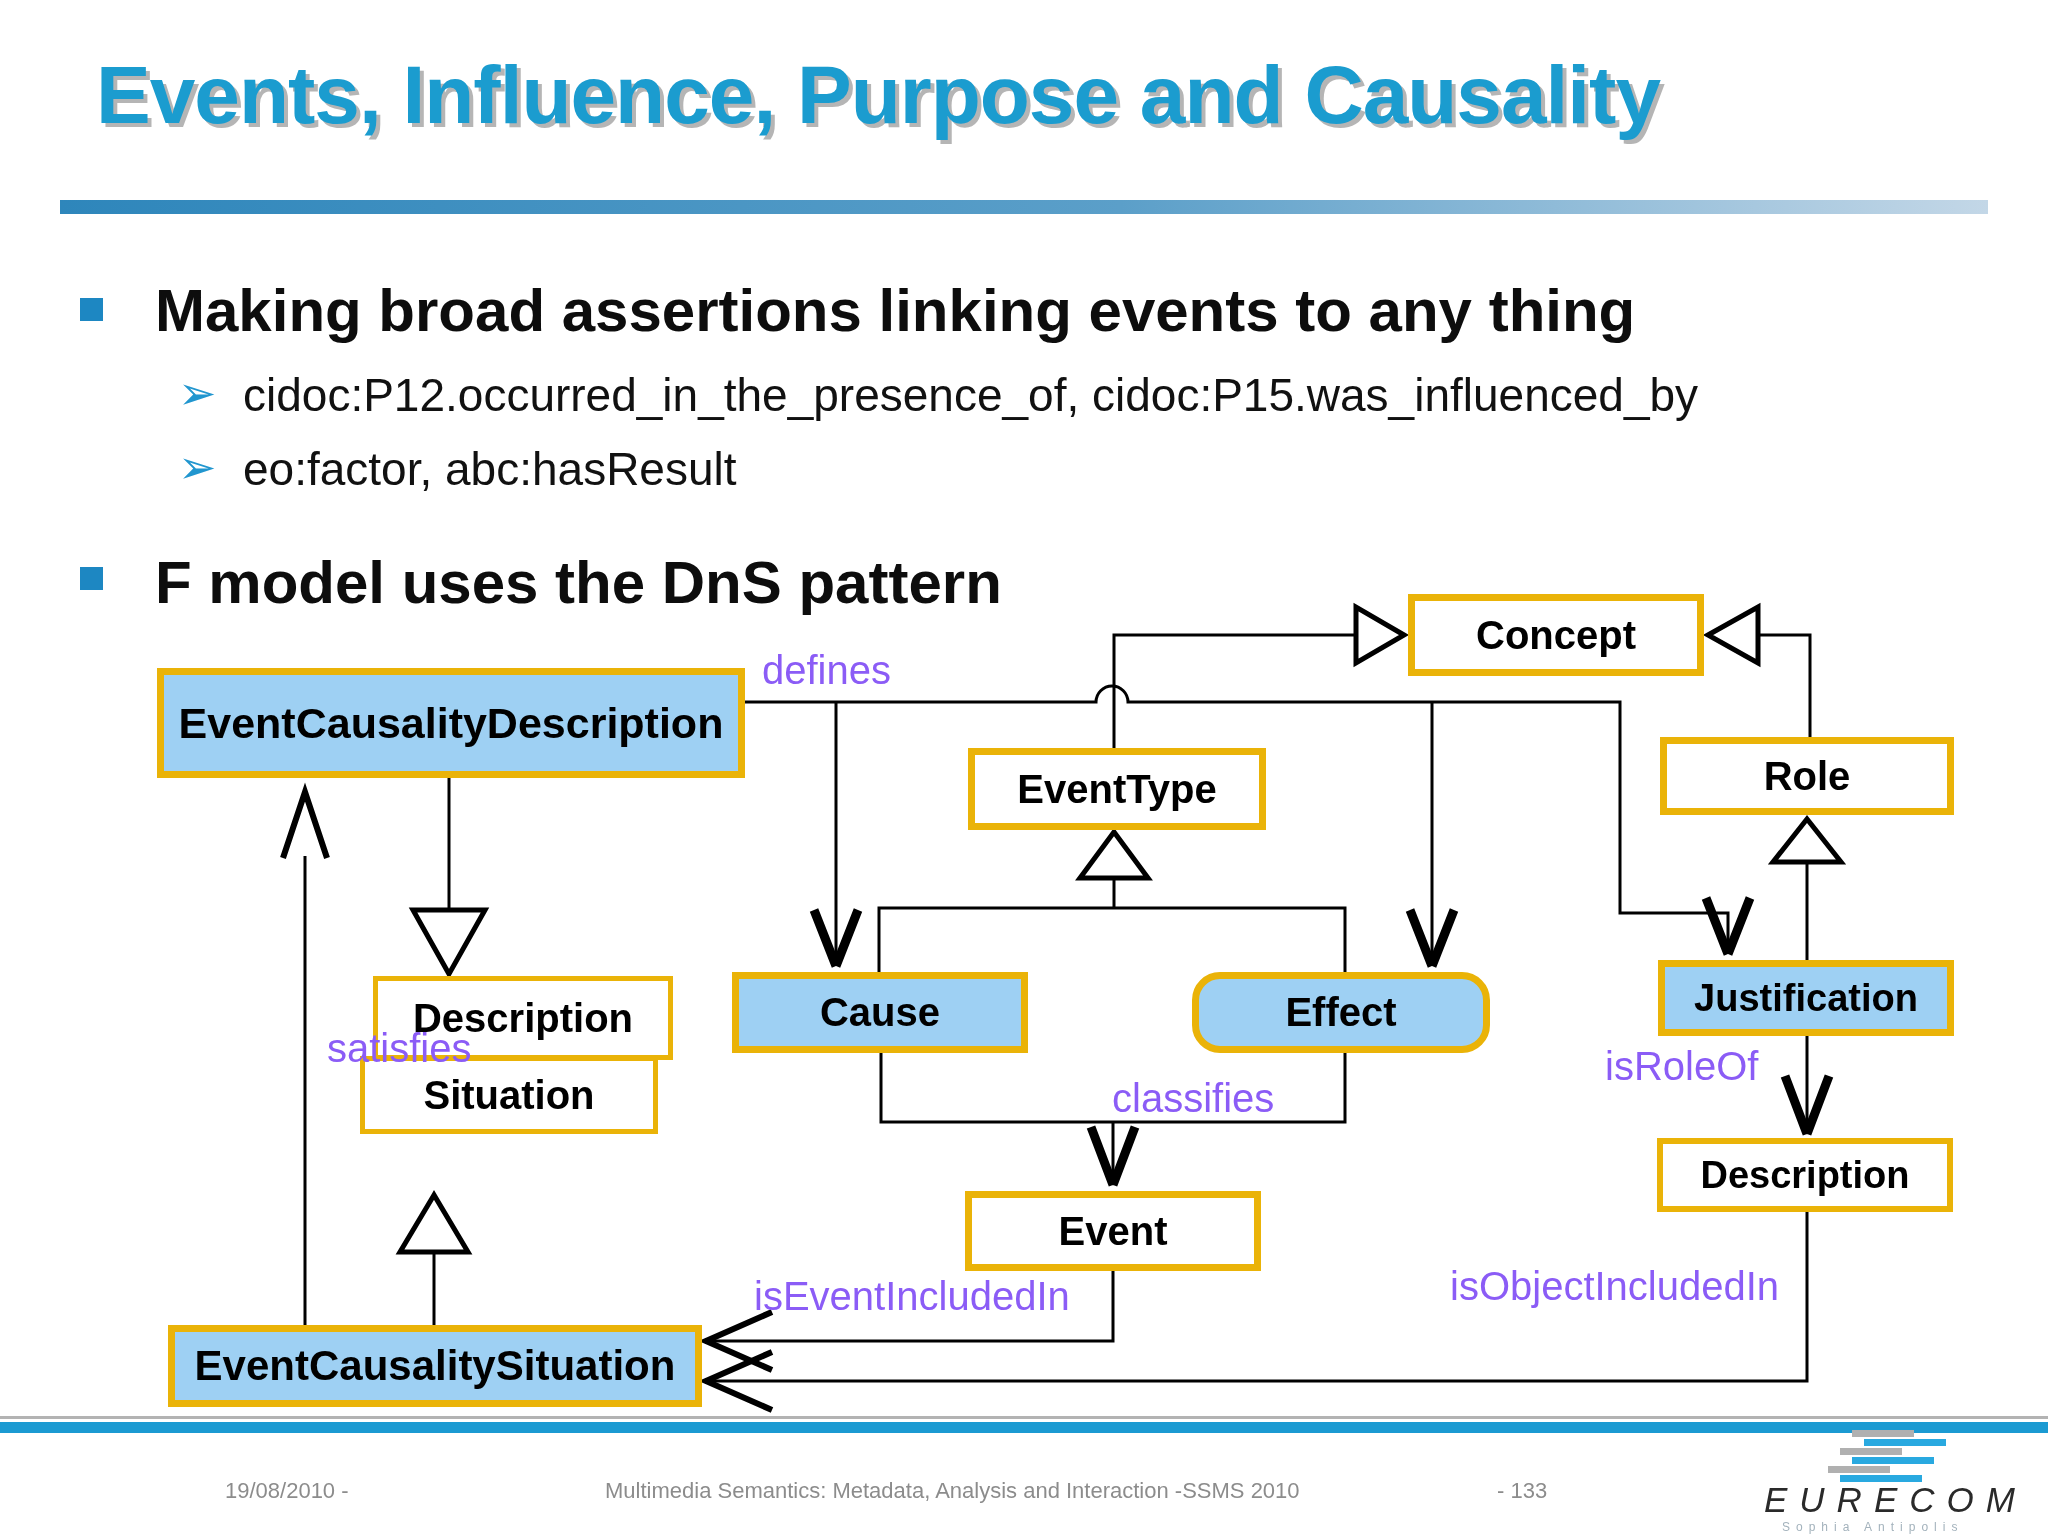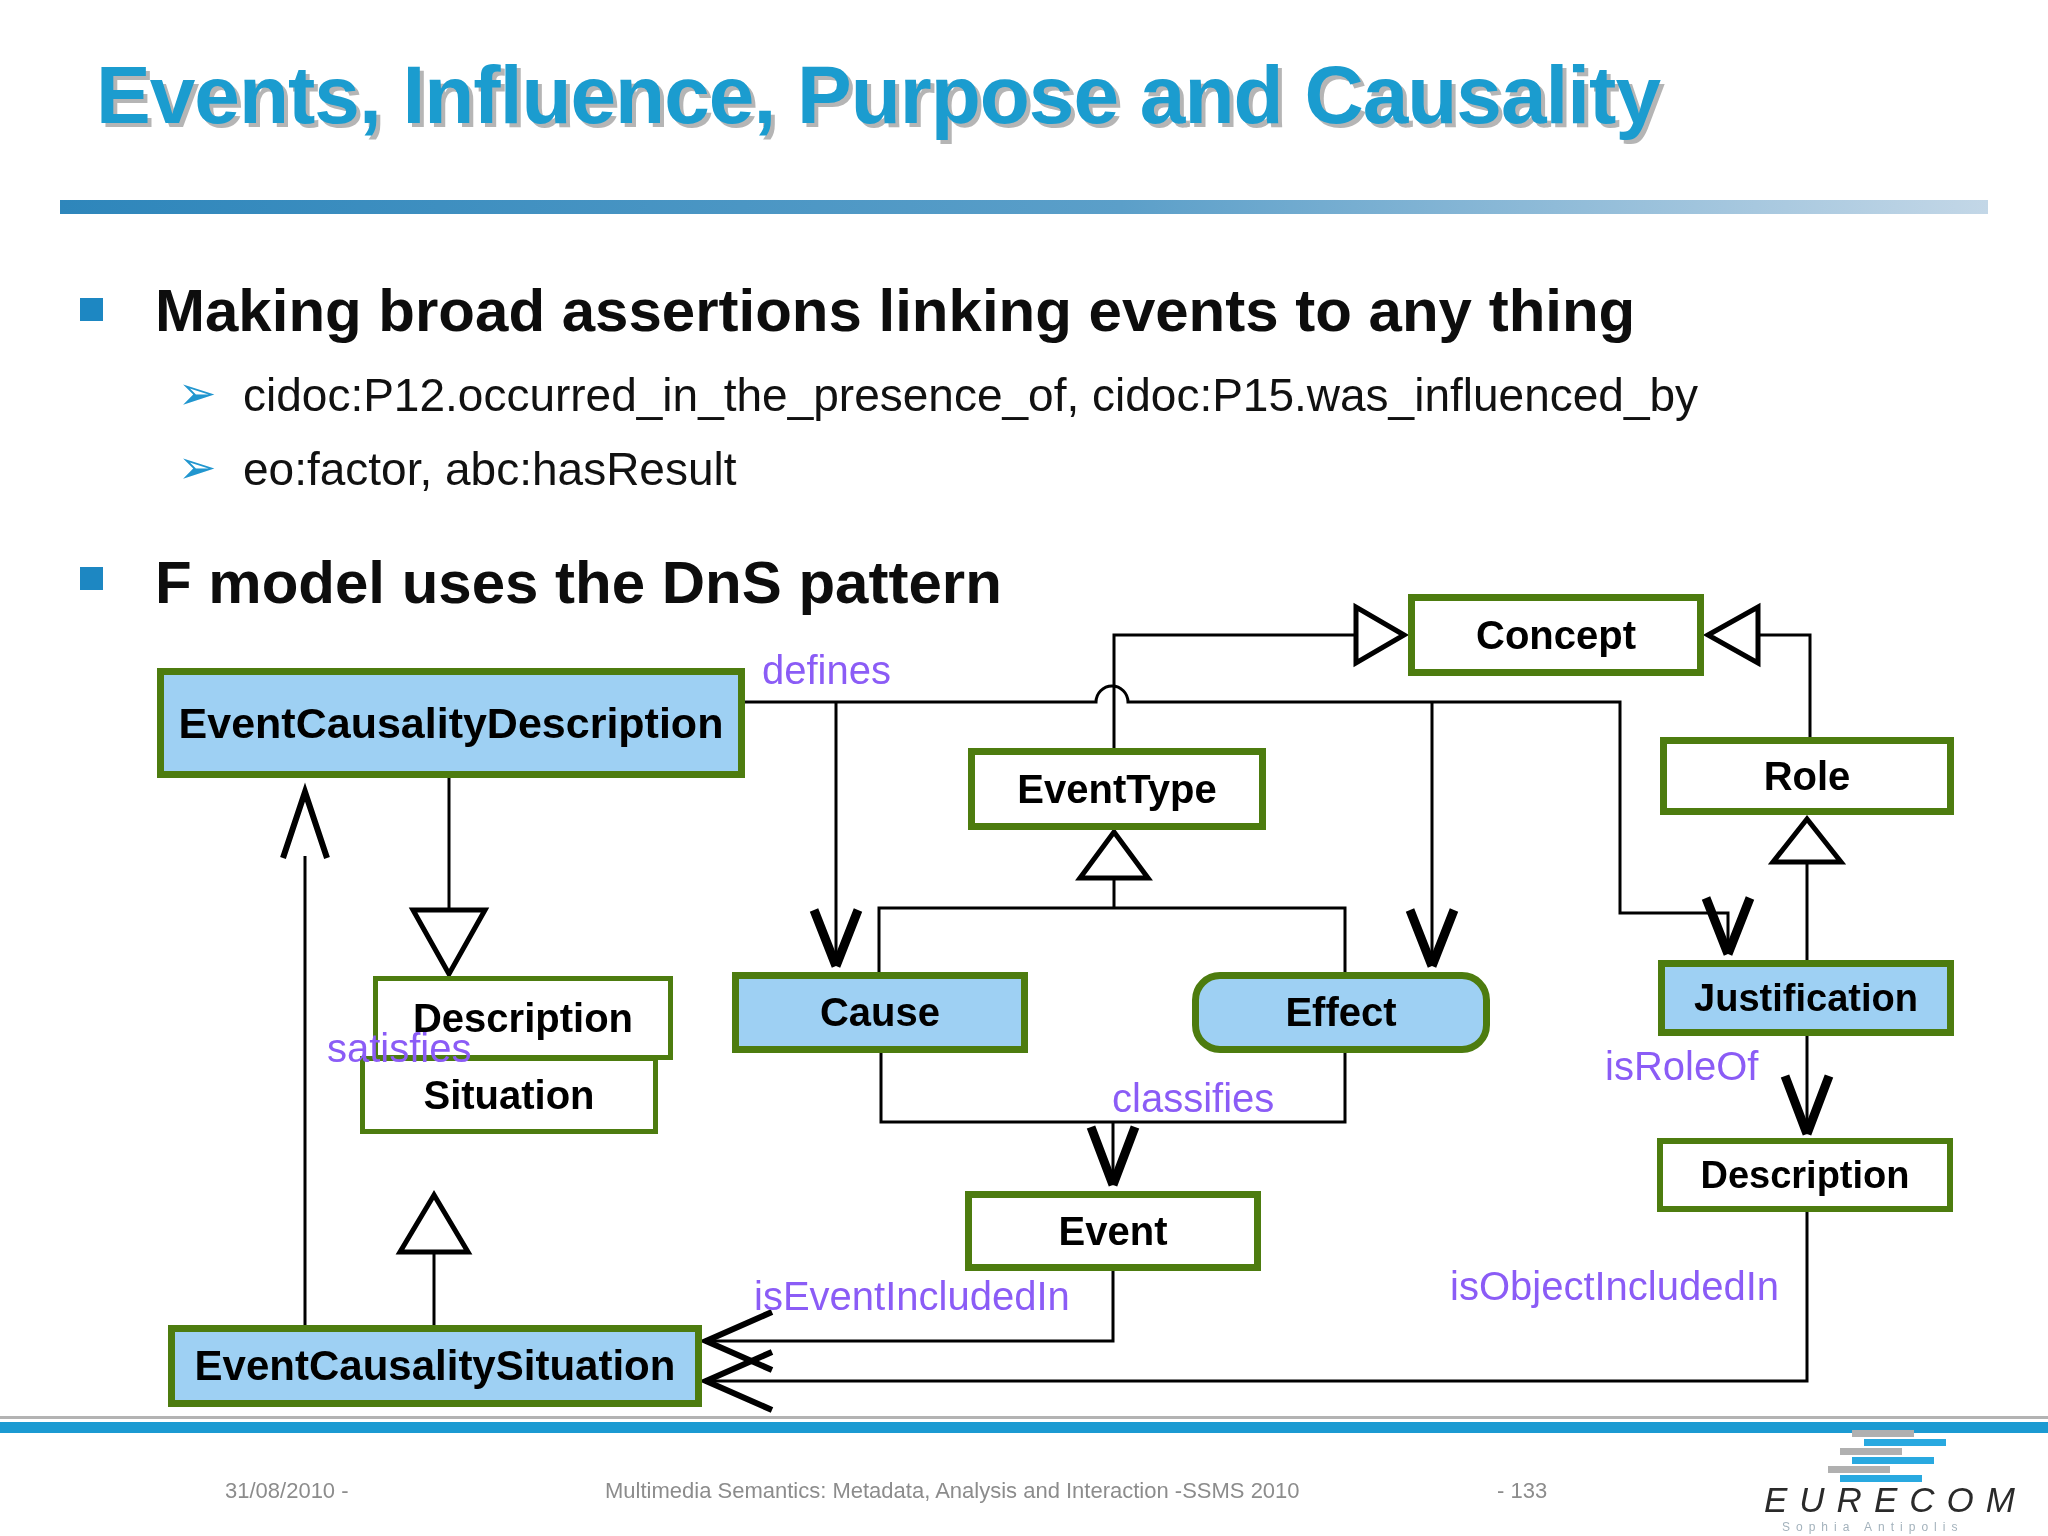--- a/index.html
+++ b/index.html
@@ -23,21 +23,21 @@
   .sub{position:absolute;font-size:46px;color:#111;white-space:nowrap;}
   .sub.s1{left:243px;top:368px;}
   .sub.s2{left:243px;top:442px;}
   .subarrow{position:absolute;font-size:46px;color:#2196cf;}
   .subarrow.a1{left:178px;top:366px;}
   .subarrow.a2{left:178px;top:440px;}
 
   
   .diagram{position:absolute;left:0;top:0;width:2048px;height:1536px;}
   .edges{position:absolute;left:0;top:0;}
-  .node{position:absolute;box-sizing:border-box;border:7px solid #4d7c0f;background:#fff;
+  .node{position:absolute;box-sizing:border-box;border:7px solid #eab308;background:#fff;
         display:flex;align-items:center;justify-content:center;
         font-weight:bold;color:#000;white-space:nowrap;}
   .node.blue{background:#9ed0f3;}
   .n-ecd{left:157px;top:668px;width:588px;height:110px;font-size:43px;}
   .n-concept{left:1408px;top:594px;width:296px;height:82px;font-size:40px;}
   .n-eventtype{left:968px;top:748px;width:298px;height:82px;font-size:40px;}
   .n-role{left:1660px;top:737px;width:294px;height:78px;font-size:40px;}
   .n-descl{left:373px;top:976px;width:300px;height:84px;font-size:40px;border-width:5px;}
   .n-cause{left:732px;top:972px;width:296px;height:81px;font-size:40px;}
   .n-effect{left:1192px;top:972px;width:298px;height:81px;font-size:40px;border-radius:28px;}
@@ -154,21 +154,21 @@
     <div class="elabel l-defines">defines</div>
     <div class="elabel l-satisfies">satisfies</div>
     <div class="elabel l-classifies">classifies</div>
     <div class="elabel l-ieii">isEventIncludedIn</div>
     <div class="elabel l-isroleof">isRoleOf</div>
     <div class="elabel l-ioii">isObjectIncludedIn</div>
   </div>
 
   <div class="sep-gray"></div>
   <div class="sep-teal"></div>
-  <div class="ftext f-date">31/08/2010 -</div>
+  <div class="ftext f-date">19/08/2010 -</div>
   <div class="ftext f-course">Multimedia Semantics: Metadata, Analysis and Interaction -SSMS 2010</div>
   <div class="ftext f-page">- 133</div>
 
   <div class="logo">
     <span class="bar gray r1"></span>
     <span class="bar cyan r2"></span>
     <span class="bar gray r3"></span>
     <span class="bar cyan r4"></span>
     <span class="bar gray r5"></span>
     <span class="bar cyan r6"></span>

